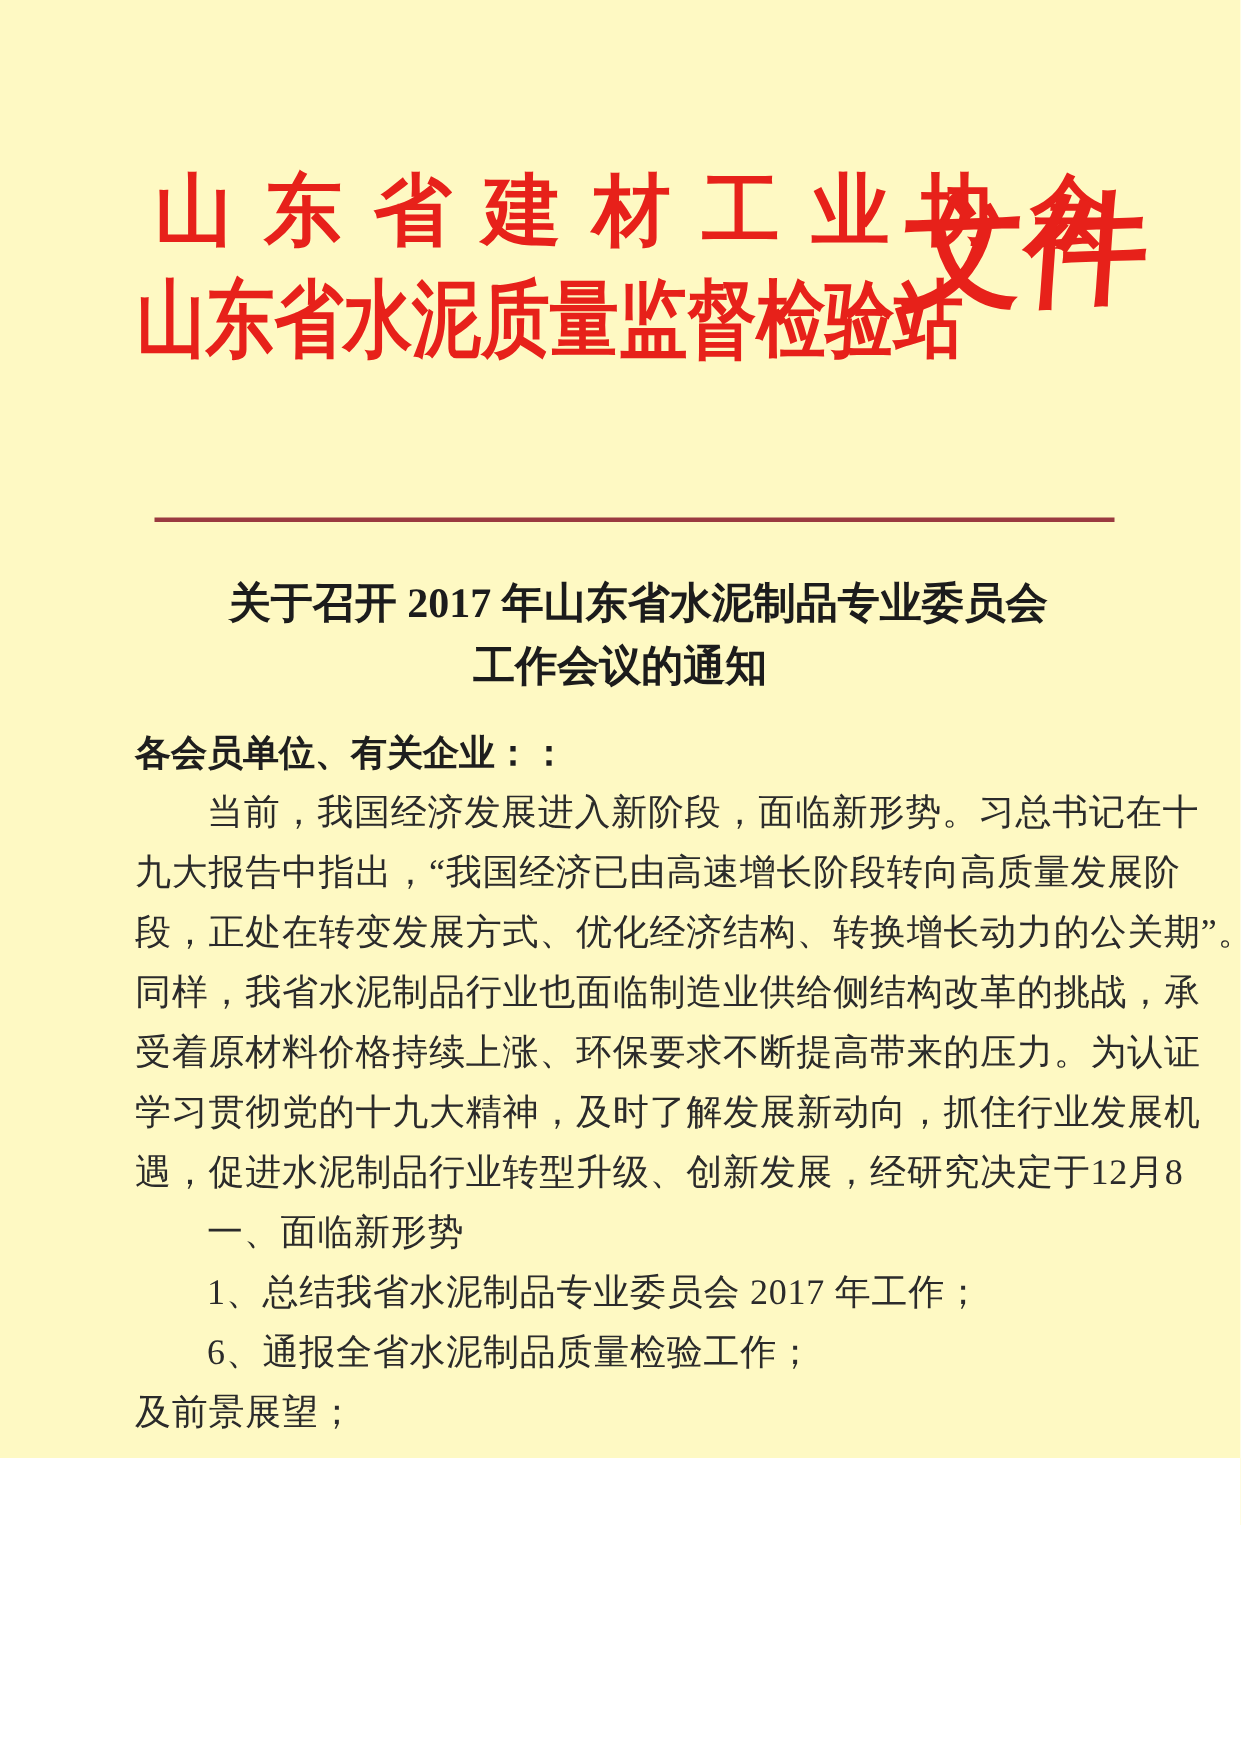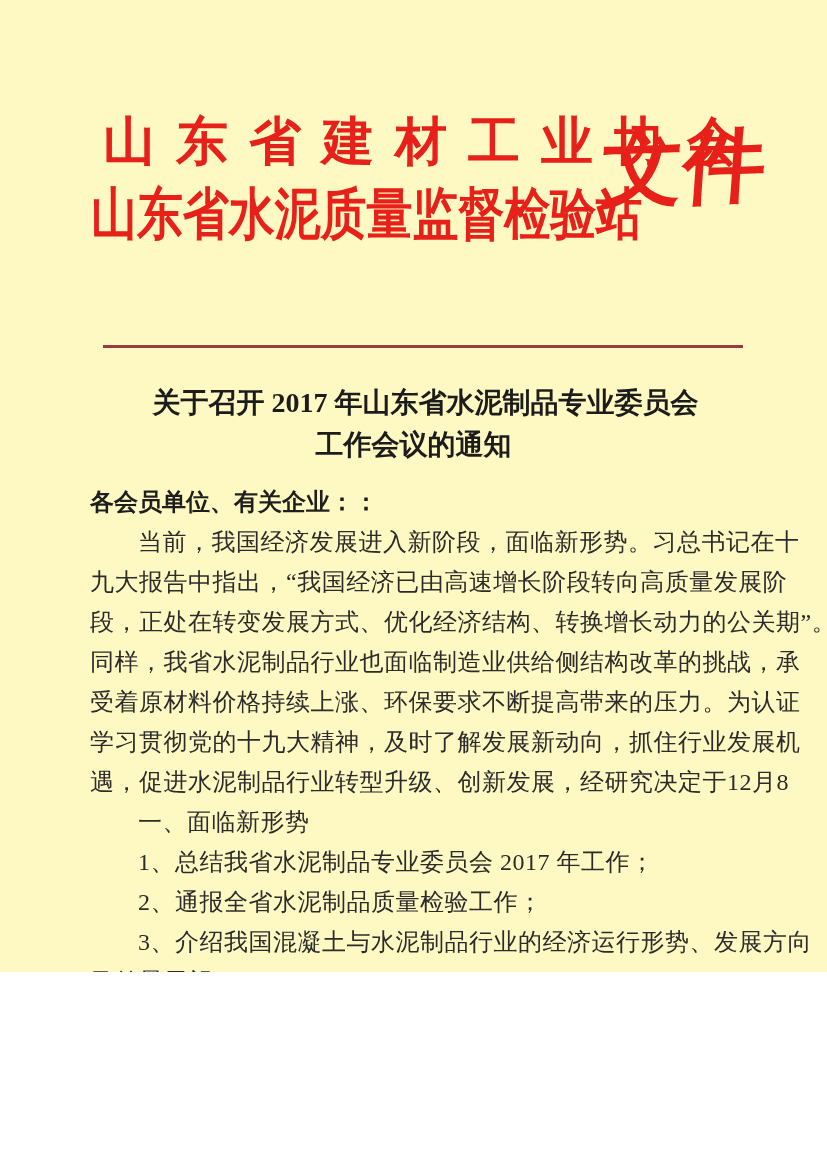--- a/index.html
+++ b/index.html
@@ -153,20 +153,19 @@
     <div class="line indent fill">当前，我国经济发展进入新阶段，面临新形势。习总书记在十</div>
     <div class="line fill">九大报告中指出，“我国经济已由高速增长阶段转向高质量发展阶</div>
     <div class="line fill">段，正处在转变发展方式、优化经济结构、转换增长动力的公关期”。</div>
     <div class="line fill">同样，我省水泥制品行业也面临制造业供给侧结构改革的挑战，承</div>
     <div class="line fill">受着原材料价格持续上涨、环保要求不断提高带来的压力。为认证</div>
     <div class="line fill">学习贯彻党的十九大精神，及时了解发展新动向，抓住行业发展机</div>
     <div class="line fill">遇，促进水泥制品行业转型升级、创新发展，经研究决定于12月8</div>
 
     <div class="line indent">一、面临新形势</div>
     <div class="line indent">1、总结我省水泥制品专业委员会 2017 年工作；</div>
-    <div class="line indent">2、通报全省水泥制品质量检验工作；</div>
-    <div class="line indent fill">3、介绍我国混凝土与水泥制品行业的经济运行形势、发展方向</div>
+    <div class="line indent">6、通报全省水泥制品质量检验工作；</div>
     <div class="line">及前景展望；</div>
   </div>
 
   <div class="page-number">1</div>
 
 </div>
 
 </body></html>

